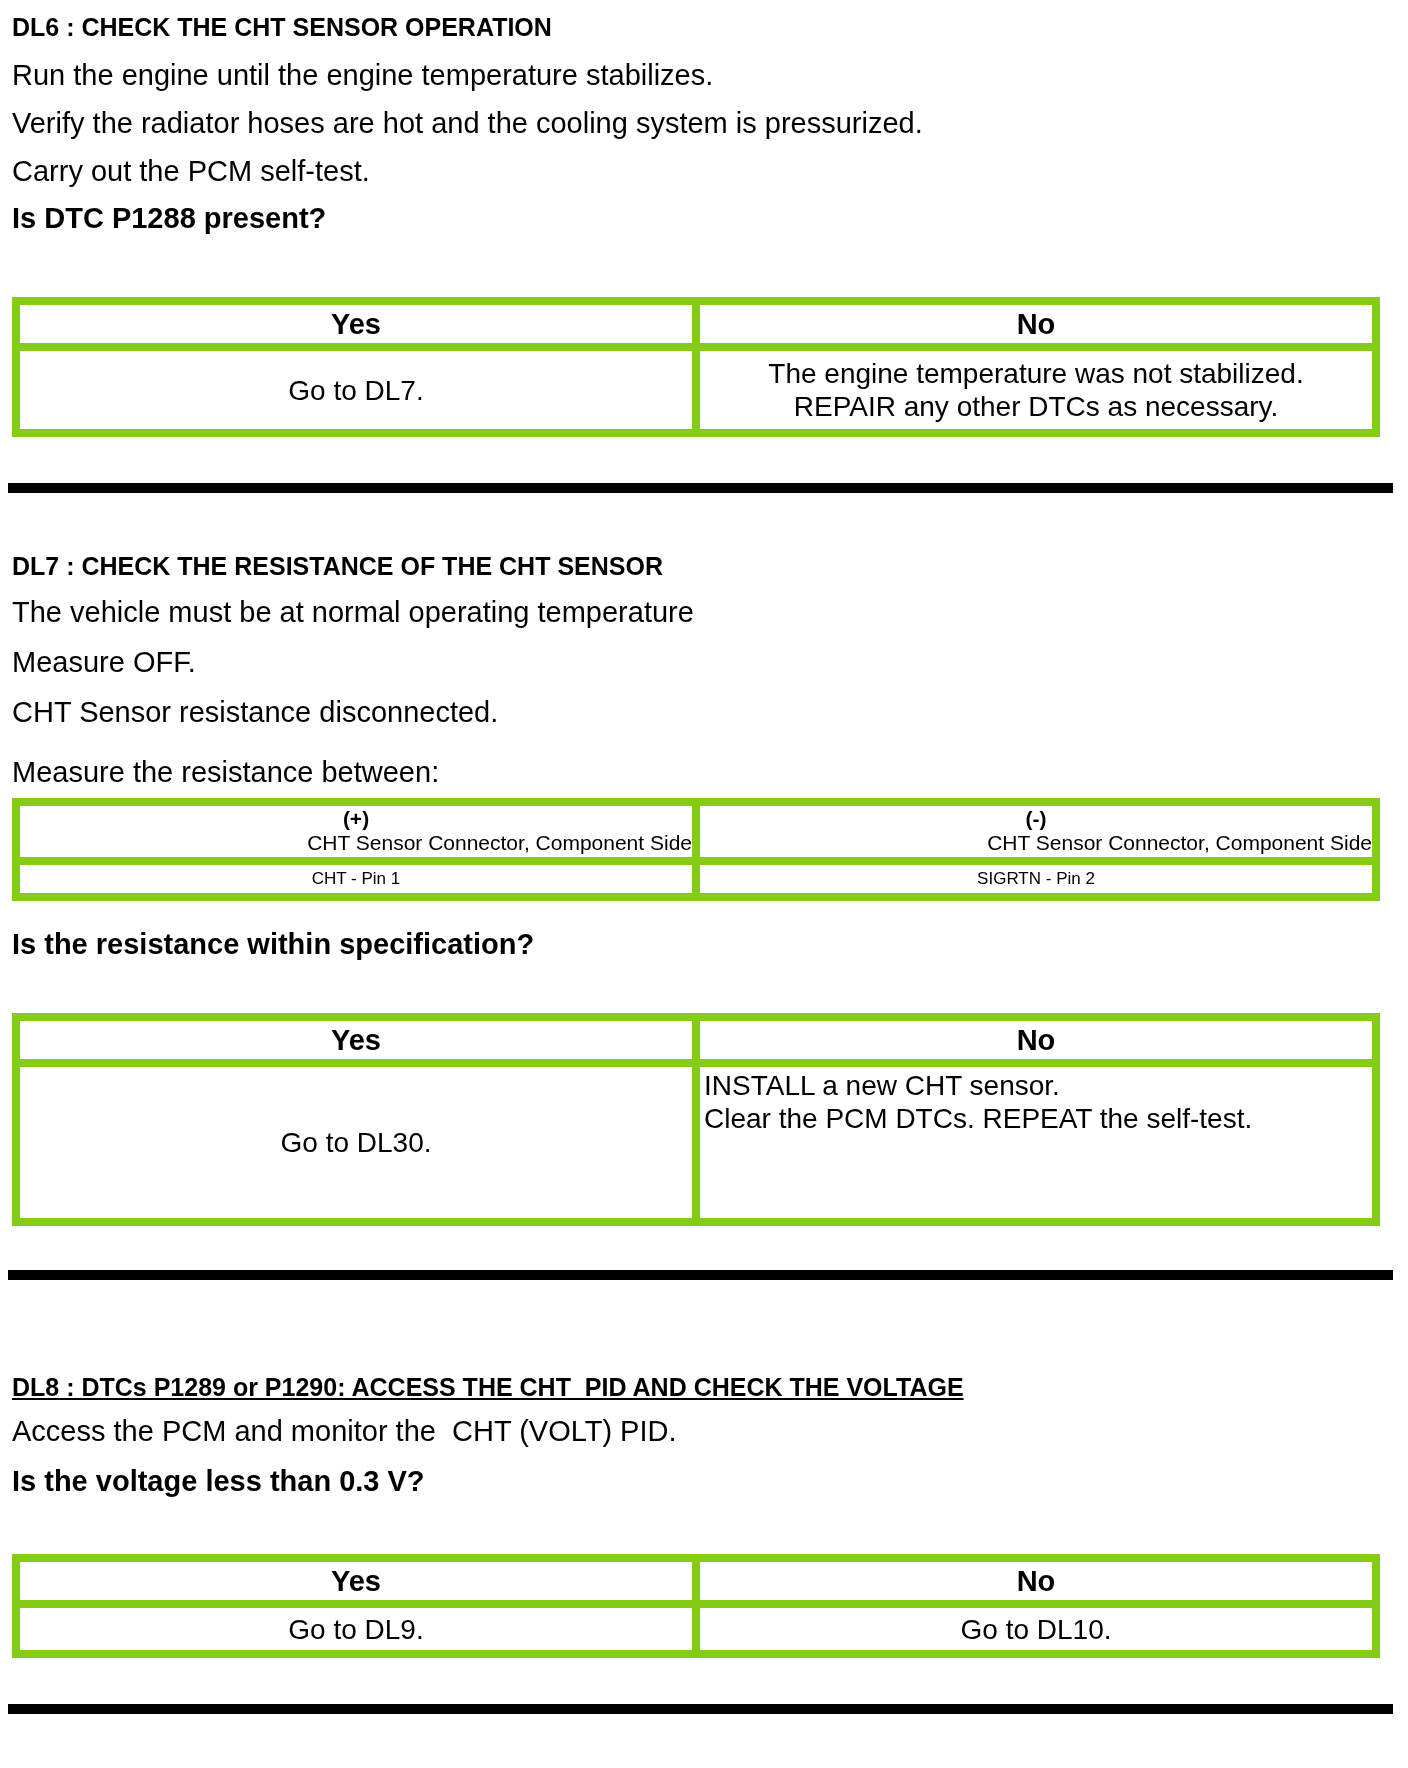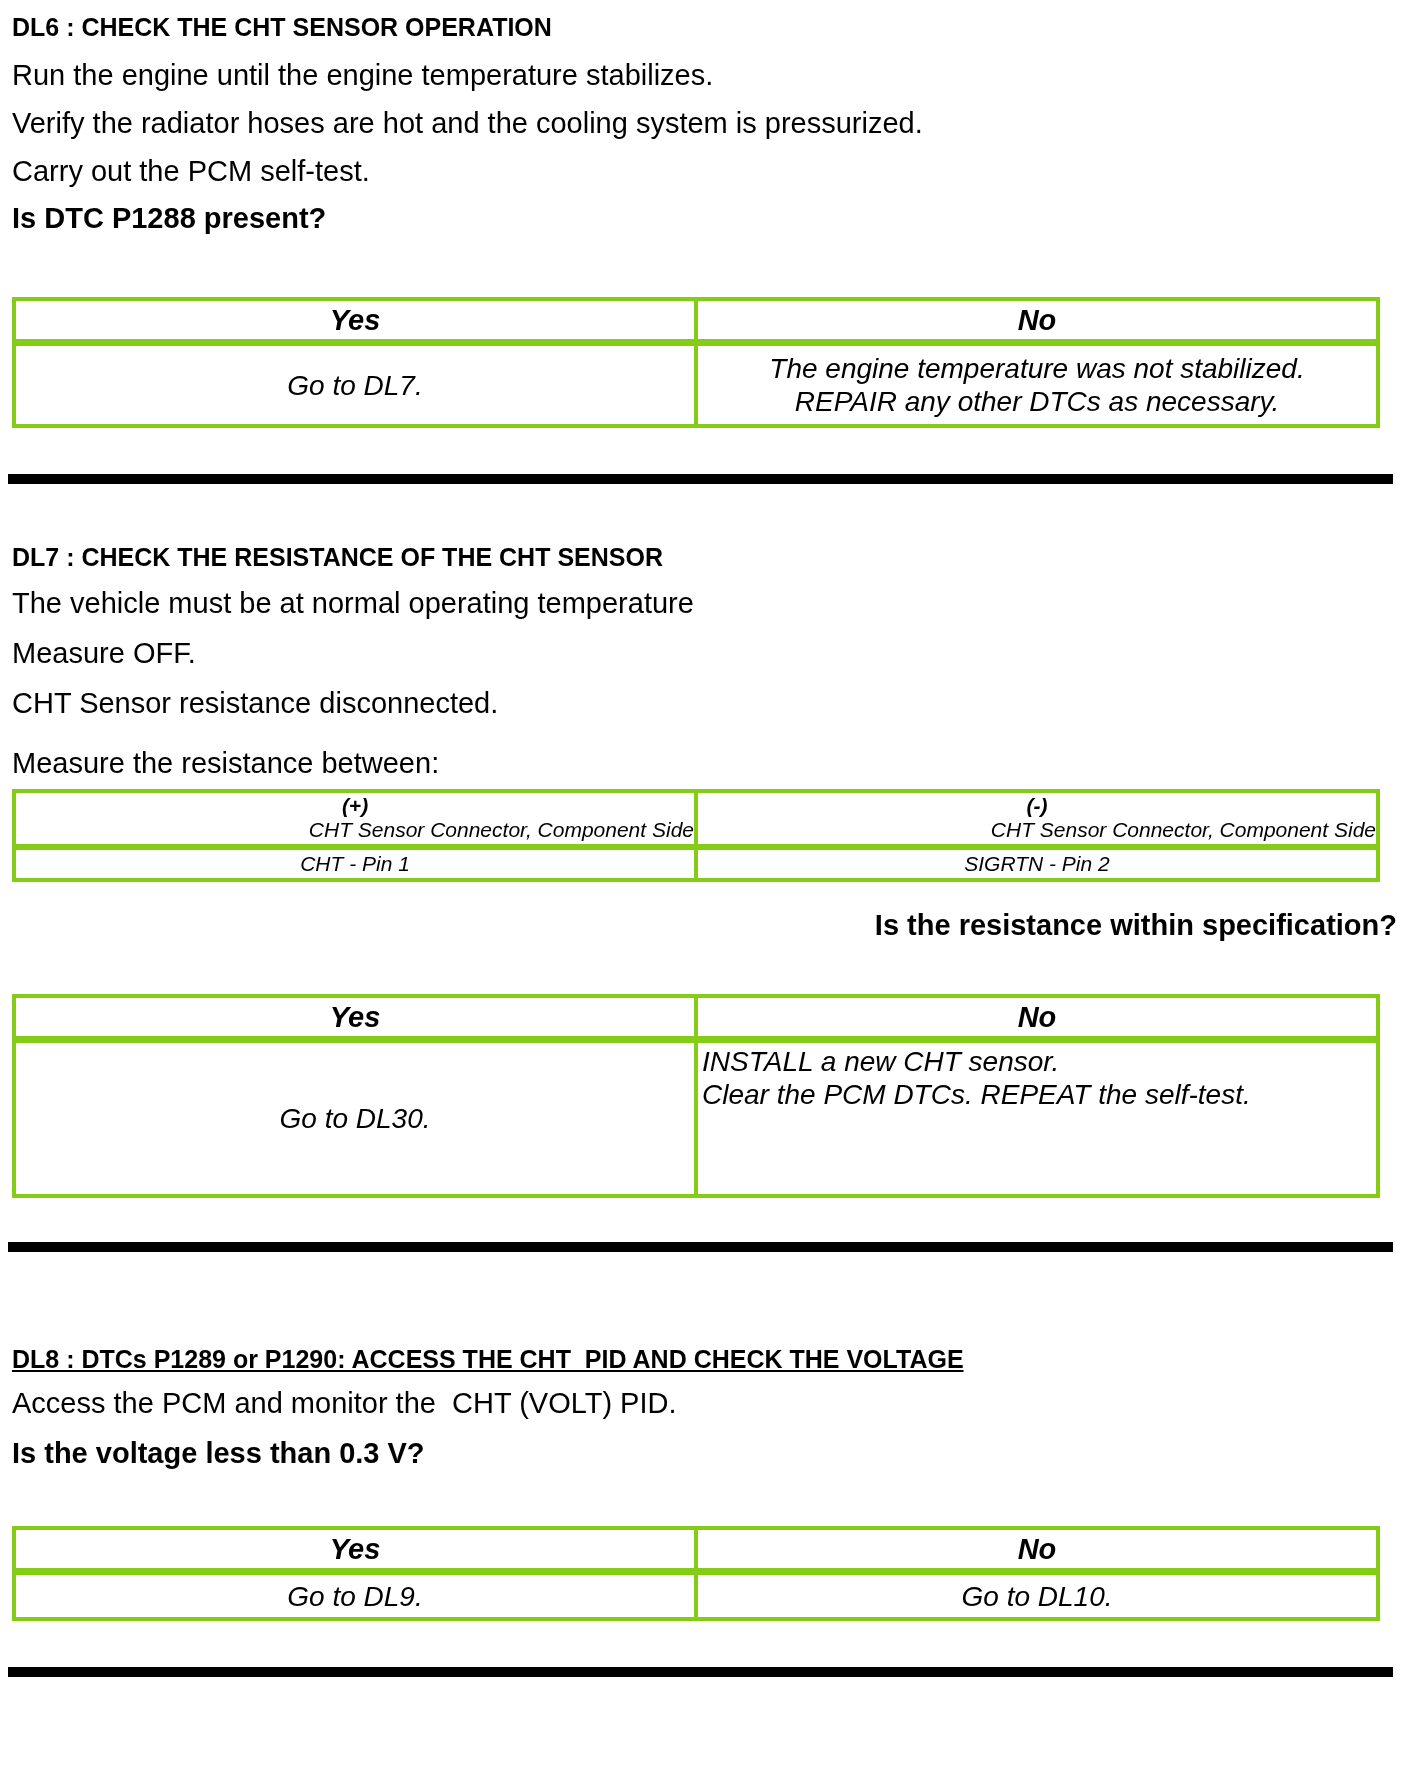--- a/index.html
+++ b/index.html
@@ -37,23 +37,22 @@
     margin: 0;
     white-space: pre-wrap;
   }
   table.qtable {
     border-collapse: collapse;
     width: 1368px;
     table-layout: fixed;
   }
   table.qtable th,
   table.qtable td {
-    border: 4px solid #84cc16;
+    border: 8px solid #84cc16;
     width: 50%;
-    font-style: italic;
   }
   table.qtable th {
     font-size: 29px;
     font-weight: 700;
     text-align: center;
     height: 38px;
     padding: 0;
     border-bottom-width: 7px;
   }
   table.qtable td {
@@ -77,21 +76,21 @@
     line-height: 24px;
     text-align: center;
   }
   table.pins .pin-sub {
     font-size: 21px;
     font-weight: 400;
     line-height: 24px;
     text-align: right;
   }
   table.pins td {
-    font-size: 21px;
+    font-size: 17px;
     line-height: 24px;
     height: 26px;
     padding: 1px 4px;
   }
   
   .t-dl7 td { height: 145px; }
   .t-dl7 td.no-cell {
     text-align: left;
     vertical-align: top;
     padding: 2px 4px;
@@ -110,21 +109,21 @@
   .m-line1-dl6   { margin-top: 16px; }
   .m-line        { margin-top: 14px; }
   .m-quest-dl6   { margin-top: 13px; }
   .m-table-dl6   { margin-top: 62px; }
   .m-rule1       { margin-top: 46px; }
   .m-title-dl7   { margin-top: 58px; }
   .m-note-dl7    { margin-top: 24px; }
   .m-line-dl7    { margin-top: 16px; }
   .m-measure     { margin-top: 26px; }
   .m-pins        { margin-top: 9px; }
-  .m-quest-dl7   { margin-top: 26px; text-align: right; }
+  .m-quest-dl7   { margin-top: 26px; }
   .m-table-dl7   { margin-top: 52px; }
   .m-rule2       { margin-top: 44px; }
   .m-title-dl8   { margin-top: 92px; text-decoration: underline; }
   .m-line1-dl8   { margin-top: 14px; }
   .m-line2-dl8   { margin-top: 12px; }
   .m-quest-dl8   { margin-top: 16px; }
   .m-table-dl8   { margin-top: 56px; }
   .m-rule3       { margin-top: 46px; }
 </style>
 </head>

